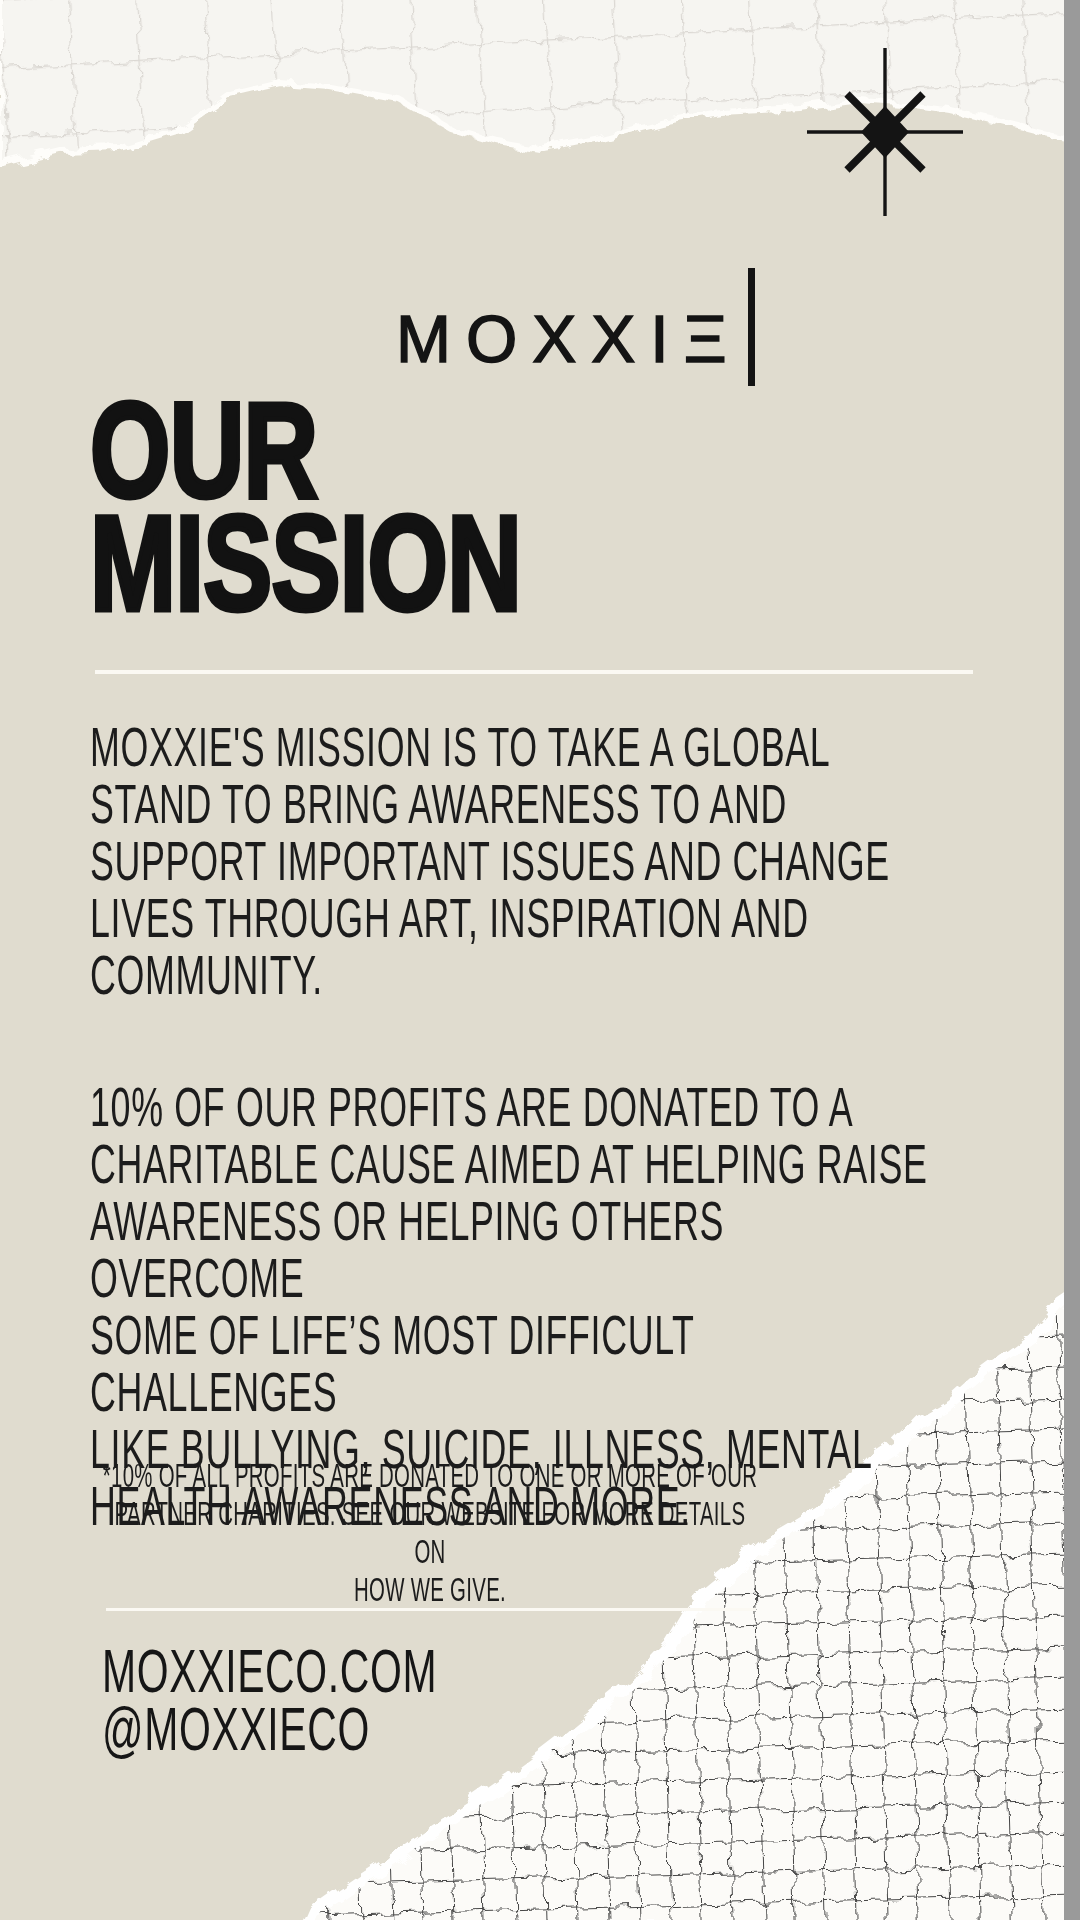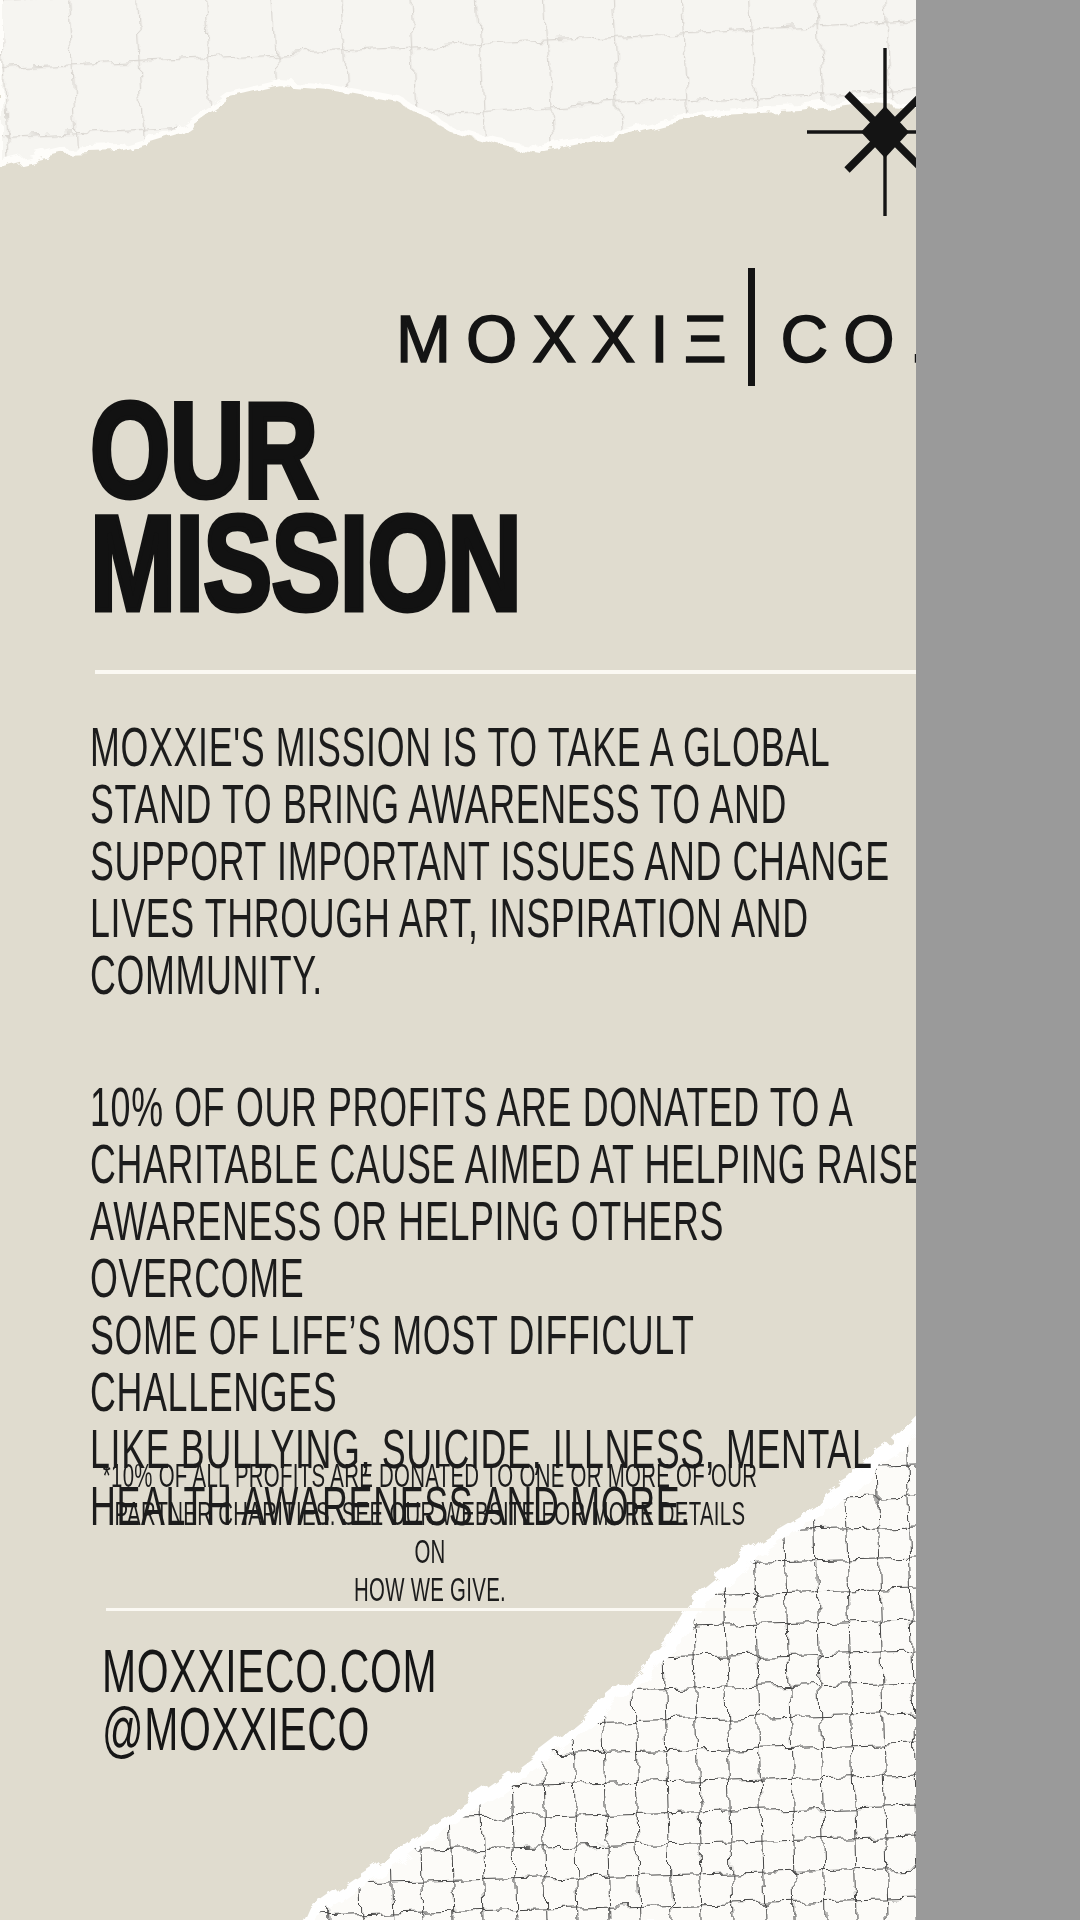--- a/index.html
+++ b/index.html
@@ -1,16 +1,16 @@
 <!DOCTYPE html>
 <html><head>
 <meta charset="utf-8">
 <style>
   html,body{margin:0;padding:0;background:#9a9a9a;}
-  #page{position:relative;width:916px;height:1920px;overflow:hidden;
+  #page{position:relative;width:1064px;height:1920px;overflow:hidden;
         background:#e0dccf;font-family:"Liberation Sans",sans-serif;color:#181818;}
   svg.bg{position:absolute;left:0;top:0;width:1080px;height:1920px;display:block;}
   .sparkle{position:absolute;left:793px;top:40px;width:184px;height:186px;}
 
   .logo{position:absolute;left:396px;top:256px;display:flex;align-items:flex-end;
         font-size:66px;line-height:1;font-weight:400;letter-spacing:15px;
         color:#141414;-webkit-text-stroke:1.5px #141414;}
   .logo .word{display:block;padding-bottom:2px;}
   .logo .bar{width:7px;height:118px;background:#141414;margin:0 26px 0 6px;
              position:relative;bottom:-12px;-webkit-text-stroke:0;}
@@ -71,21 +71,20 @@
       <line x1="54" y1="54" x2="130" y2="130" stroke-width="7.5"></line>
       <line x1="130" y1="54" x2="54" y2="130" stroke-width="7.5"></line>
     </g>
     <circle cx="92" cy="92" r="16" fill="#141414"></circle>
     <polygon points="92,66 116,92 92,118 68,92" fill="#141414"></polygon>
   </svg>
 
   <div class="logo">
     <span class="word">MOXXIΞ</span>
     <span class="bar"></span>
-    <span class="word">CO.</span>
   </div>
 
   <div class="title">
     <div>OUR</div>
     <div>MISSION</div>
   </div>
 
   <div class="rule top"></div>
 
   <div class="para p1">MOXXIE'S MISSION IS TO TAKE A GLOBAL

